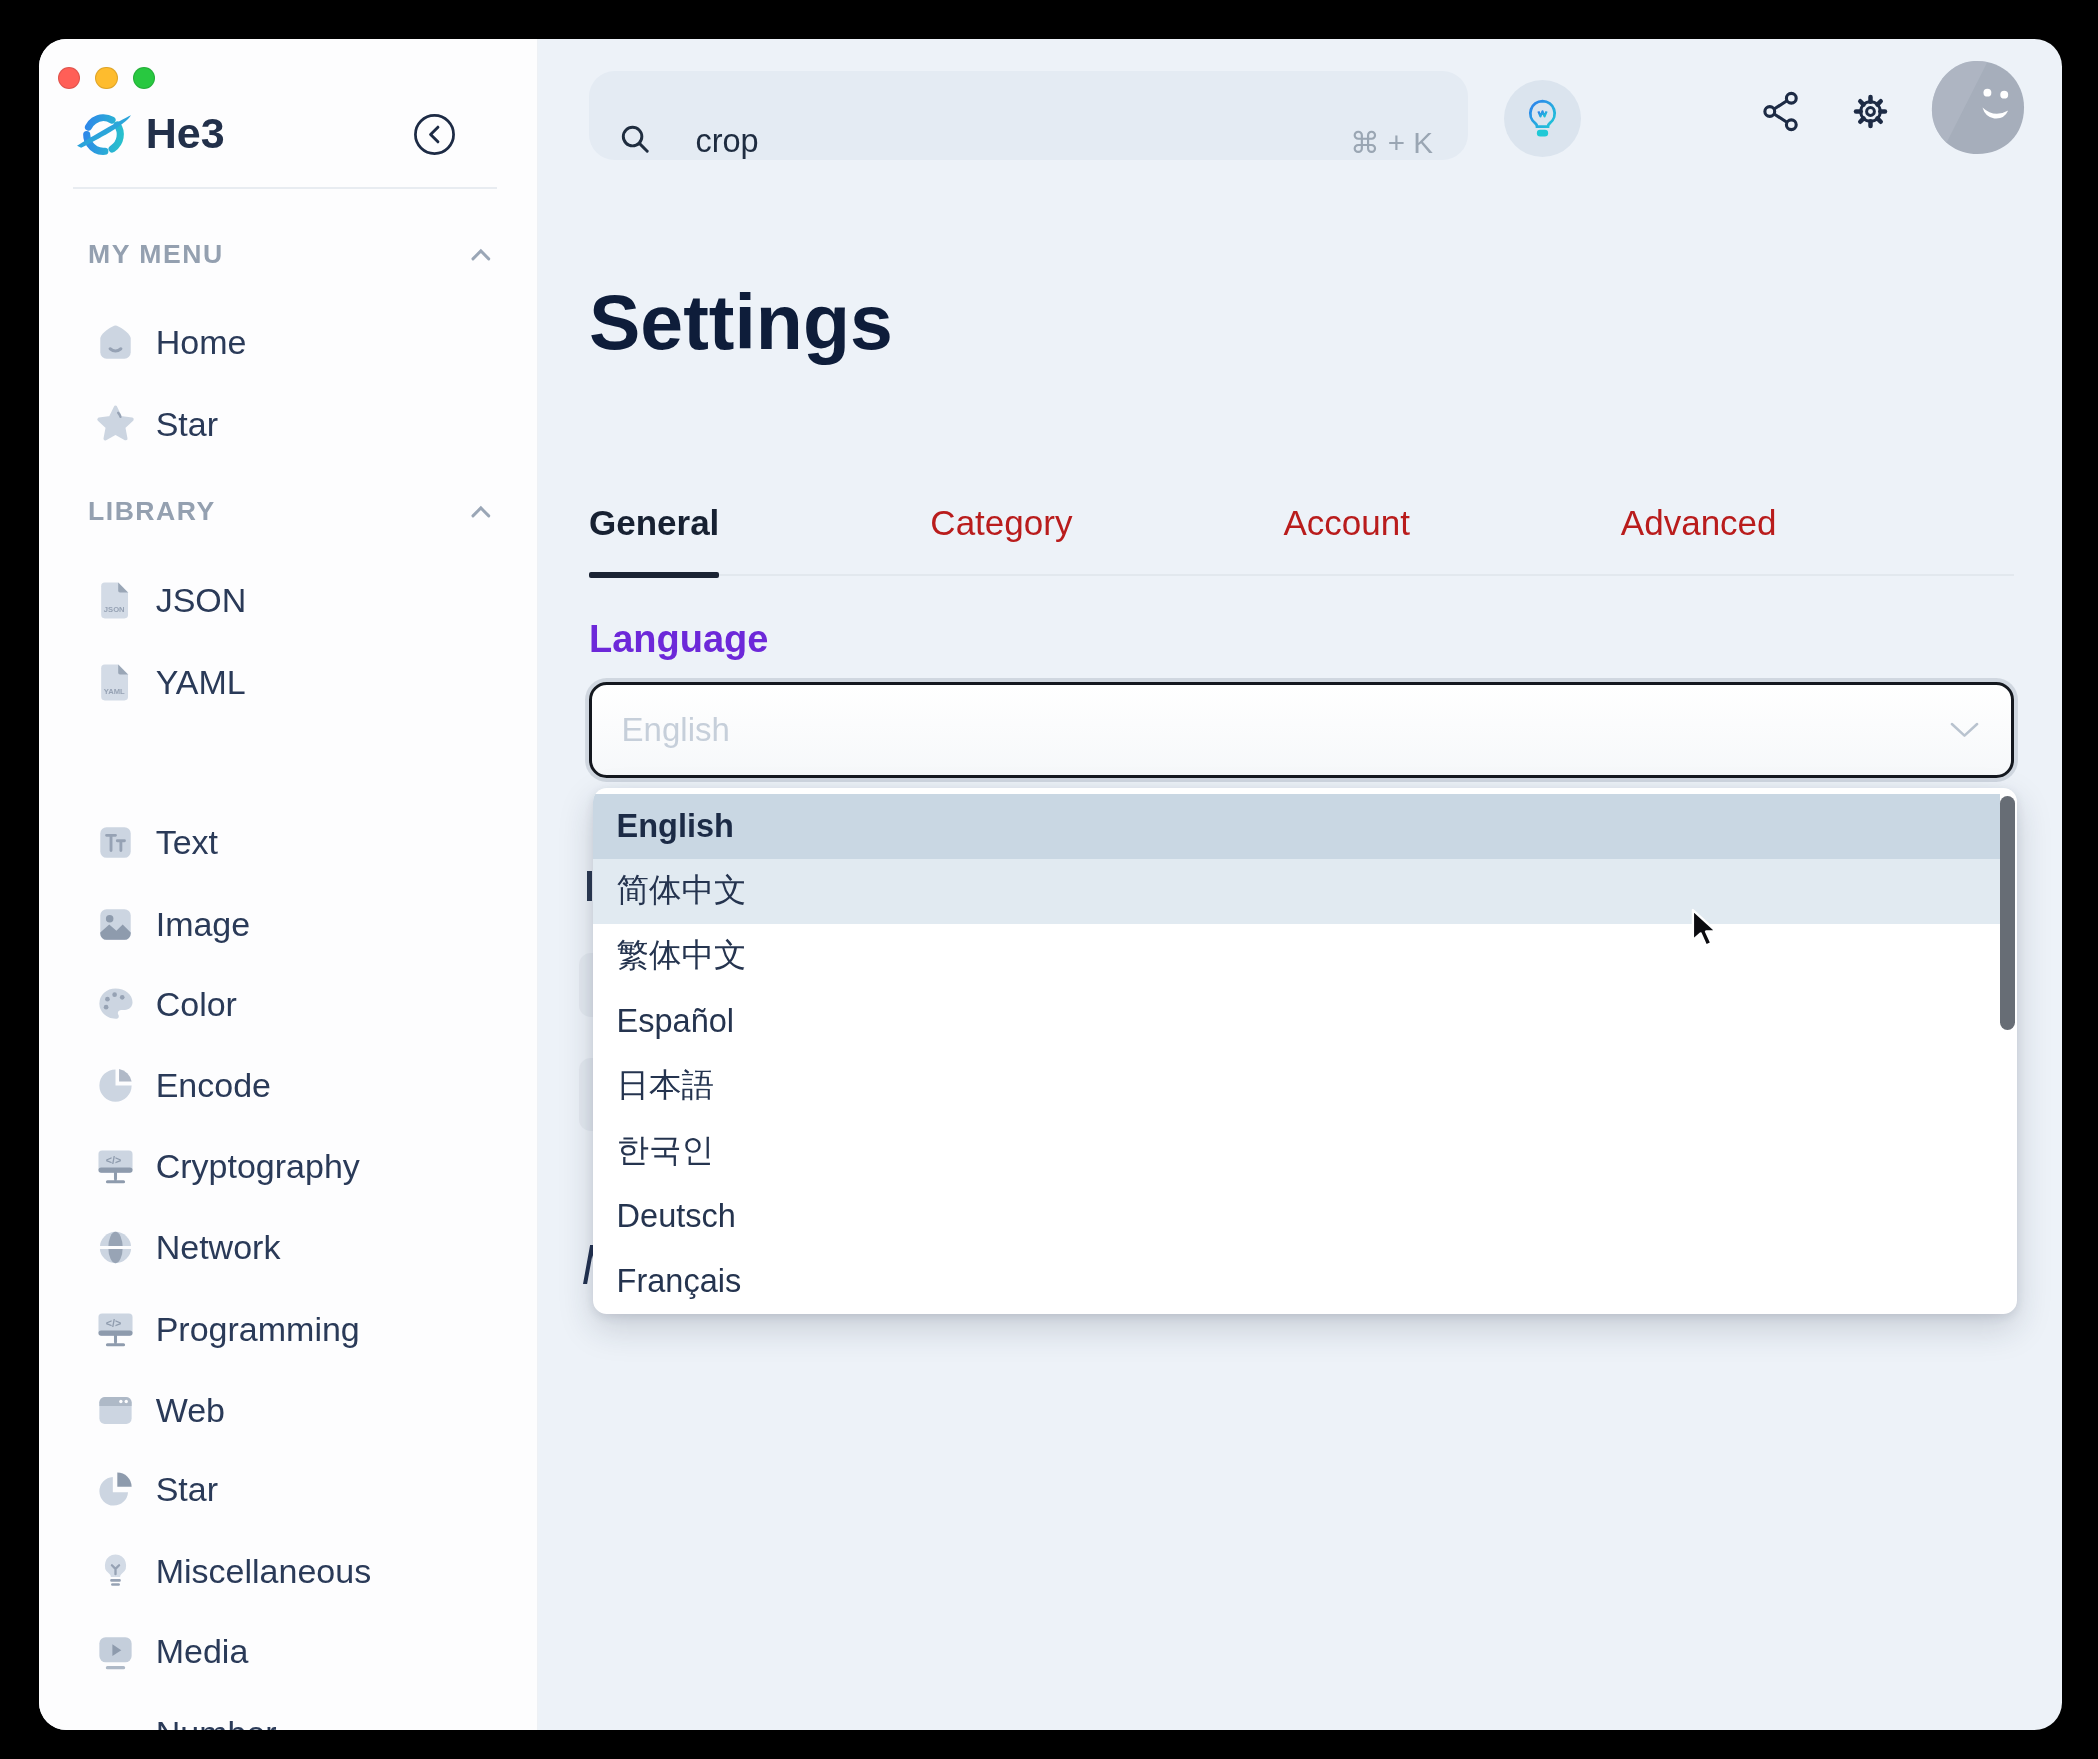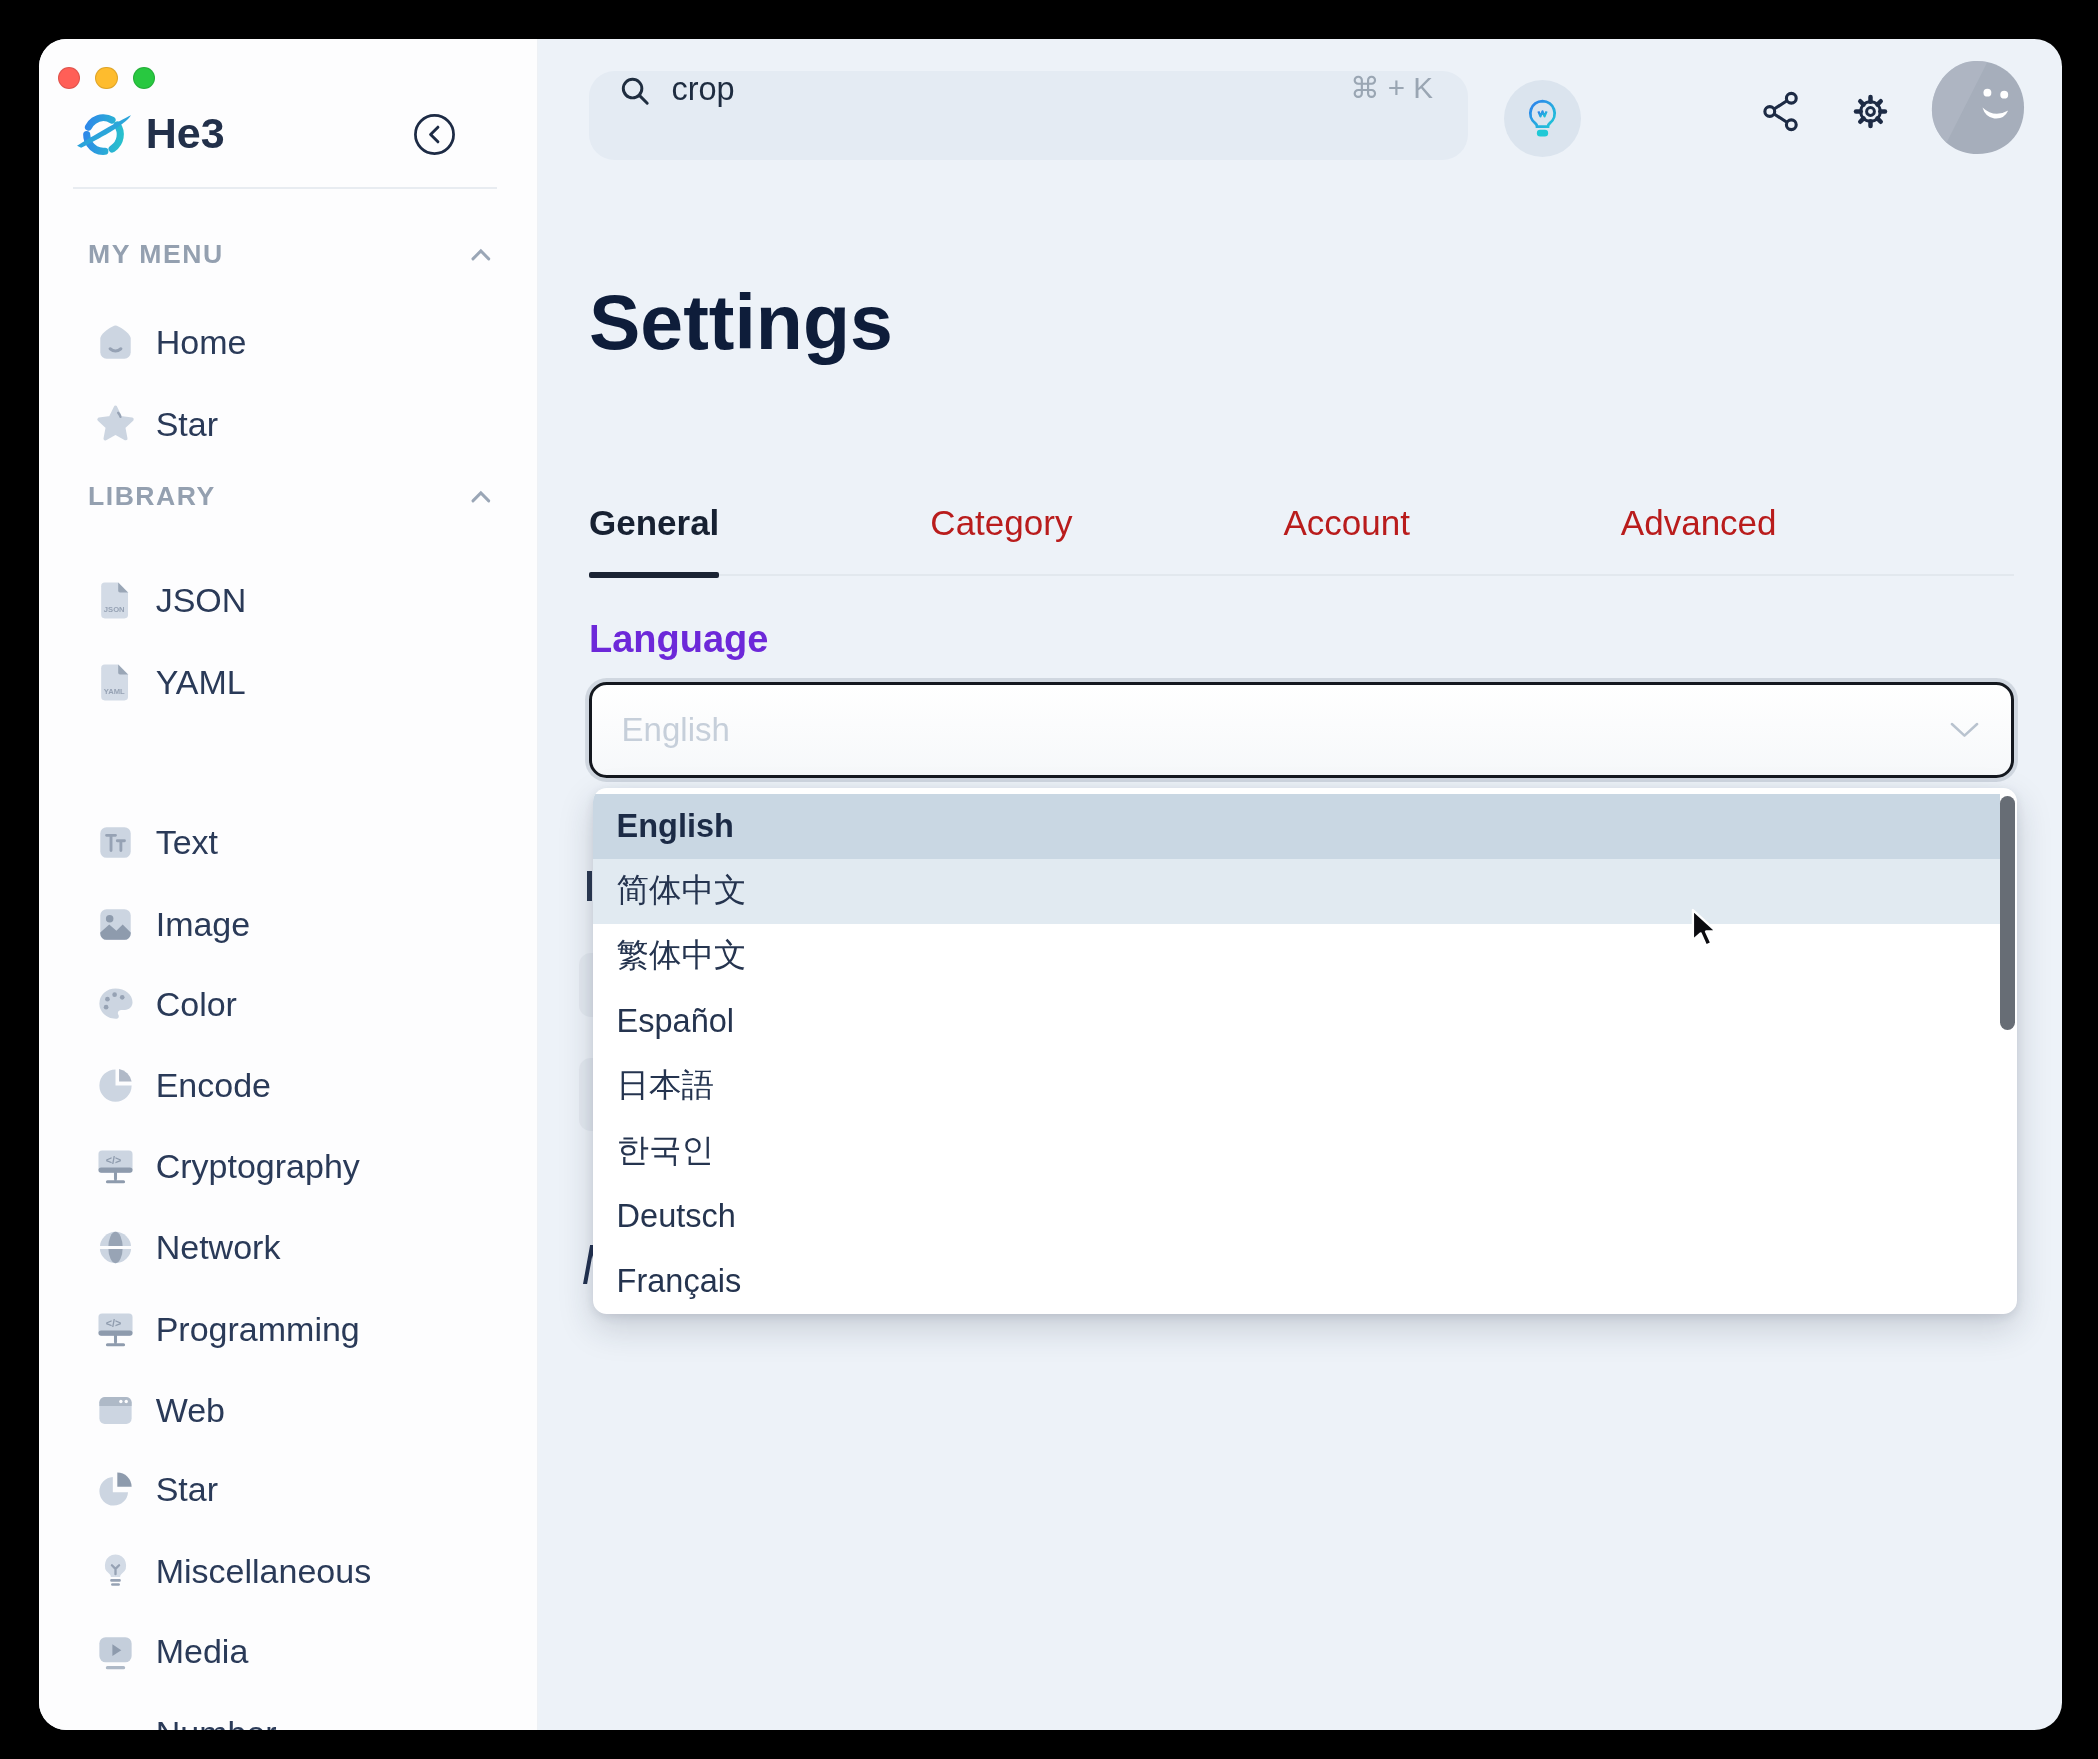--- a/index.html
+++ b/index.html
@@ -18,21 +18,21 @@
   .collapse-btn{position:absolute;right:41px;top:7.9px;width:45px;height:45px;}
   .side-divider{position:absolute;left:34px;top:148px;width:424px;height:2px;background:#e8ecf1;}
   .section-label{position:absolute;left:49px;width:404px;height:43px;display:flex;align-items:center;
     font-size:26.6px;font-weight:600;letter-spacing:1.5px;color:#94a0b0;}
   .section-label svg{margin-left:auto;}
   .side-item{position:absolute;left:37px;width:424px;height:61px;display:flex;align-items:center;border-radius:13.8px;}
   .side-item .icn{width:43px;height:43px;margin-left:17.7px;flex:0 0 auto;}
   .side-item .lbl{margin-left:19px;font-size:34px;font-weight:500;color:#2a3a58;}
   
   .searchbar{position:absolute;left:550px;top:31.5px;width:879px;height:89px;background:#e4ebf3;
-    border-radius:25.6px;display:flex;align-items:flex-start;padding:0 35px 0 25.6px;}
+    border-radius:25.6px;display:flex;align-items:flex-end;padding:0 35px 0 25.6px;gap:24px;}
   .searchbar .q{font-size:32.5px;font-weight:500;color:#1e2c40;margin-left:15.8px;}
   .searchbar .kbd{margin-left:auto;font-size:29.6px;color:#9aa6b3;font-weight:400;}
   .bulb-btn{position:absolute;left:1465px;top:41px;width:77px;height:77px;border-radius:50%;background:#dbe4ee;
     display:flex;align-items:center;justify-content:center;}
   .icon-btn{position:absolute;top:49px;width:47px;height:47px;}
   .avatar{position:absolute;left:1889px;top:18.7px;width:99px;height:99px;}
   
   .page-title{position:absolute;left:550px;top:239px;font-size:77px;font-weight:700;color:#0e1d3a;}
   .tabs{position:absolute;left:550px;top:433px;width:1425px;height:104px;border-bottom:2px solid #e2e8ee;
     display:flex;gap:211px;align-items:center;}
@@ -115,21 +115,21 @@
       <span class="lbl">Home</span>
     </div>
     <div class="side-item" style="top:355px">
       <svg class="icn" viewBox="0 0 48 48">
         <path d="M24 5 l5.6 11.6 12.7 1.7 -9.3 8.8 2.4 12.6 -11.4 -6.2 -11.4 6.2 2.4 -12.6 -9.3 -8.8 12.7 -1.7 Z" fill="#ccd5e1" stroke="#ccd5e1" stroke-width="4" stroke-linejoin="round"></path>
         <path d="M27 11 q2 2 2.5 4.5" fill="none" stroke="#96a2b4" stroke-width="2.6" stroke-linecap="round"></path>
       </svg>
       <span class="lbl">Star</span>
     </div>
 
-    <div class="section-label" style="top:436px">
+    <div class="section-label" style="top:451px">
       <span>LIBRARY</span>
       <svg width="21.7" height="13.8" viewBox="0 0 22 14">
         <path d="M3 11 L11 3 L19 11" fill="none" stroke="#9aa6b6" stroke-width="3" stroke-linecap="round"></path>
       </svg>
     </div>
 
     <div class="side-item" style="top:531px">
       <svg class="icn" viewBox="0 0 48 48">
         <path d="M12 4 h15 l11 11 v25 a4 4 0 0 1 -4 4 H12 a4 4 0 0 1 -4 -4 V8 a4 4 0 0 1 4 -4 Z" fill="#d3dbe6"></path>
         <path d="M27 4 l11 11 h-9 a2 2 0 0 1 -2 -2 Z" fill="#9aa6b6"></path>

